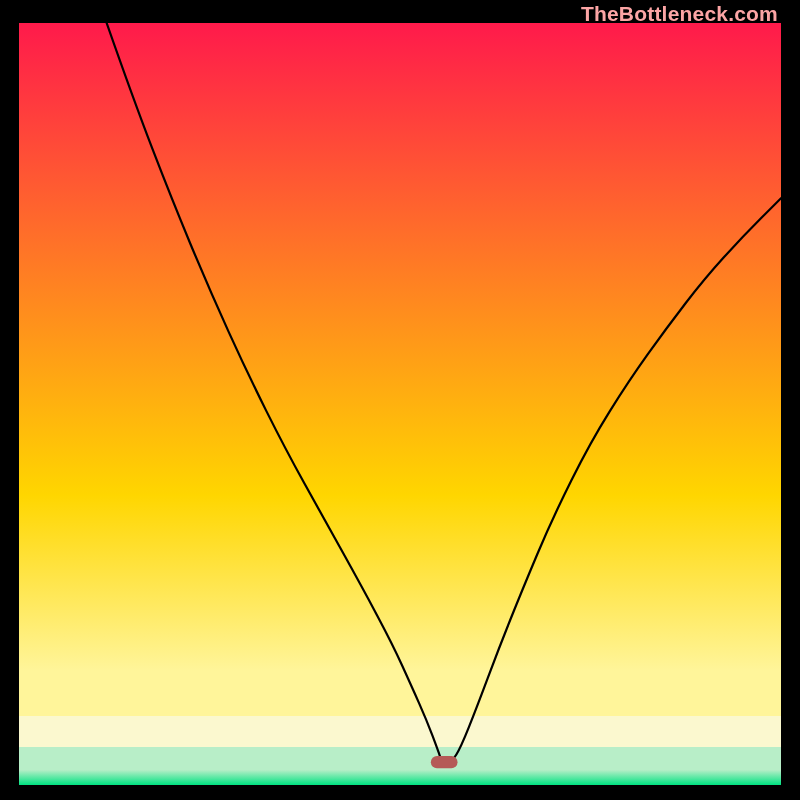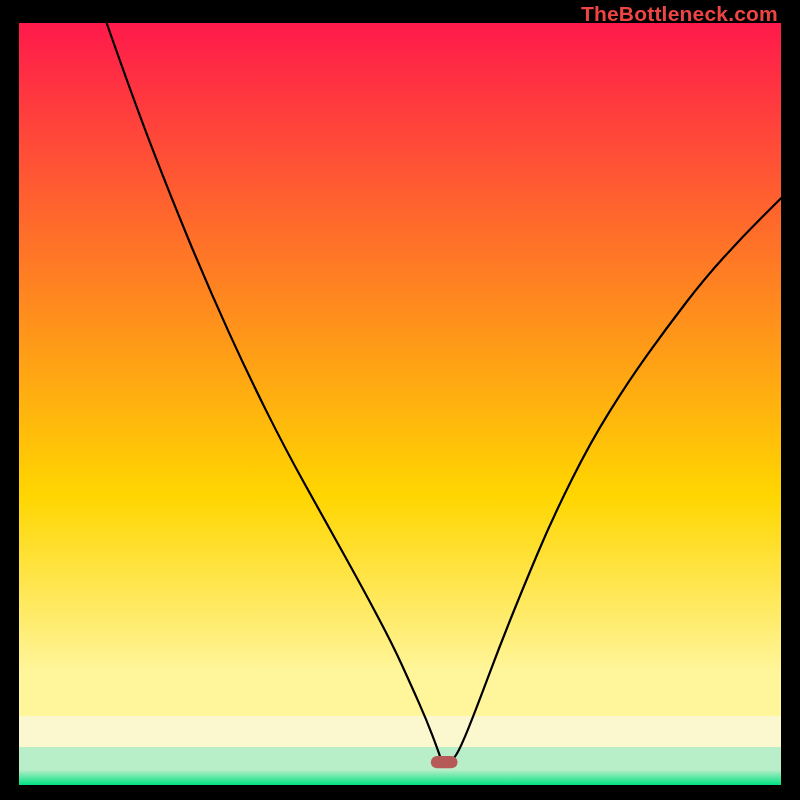--- a/index.html
+++ b/index.html
@@ -25,21 +25,21 @@
     width: 762px;
     height: 762px;
   }
   .watermark {
     position: absolute;
     right: 22px;
     top: 2px;
     font-family: Arial, Helvetica, sans-serif;
     font-size: 21px;
     font-weight: 600;
-    color: #ef4444;
+    color: #fca5a5;
     letter-spacing: 0.2px;
   }
   svg {
     display: block;
   }
 </style>
 </head>
 <body>
 
 <div class="frame">

